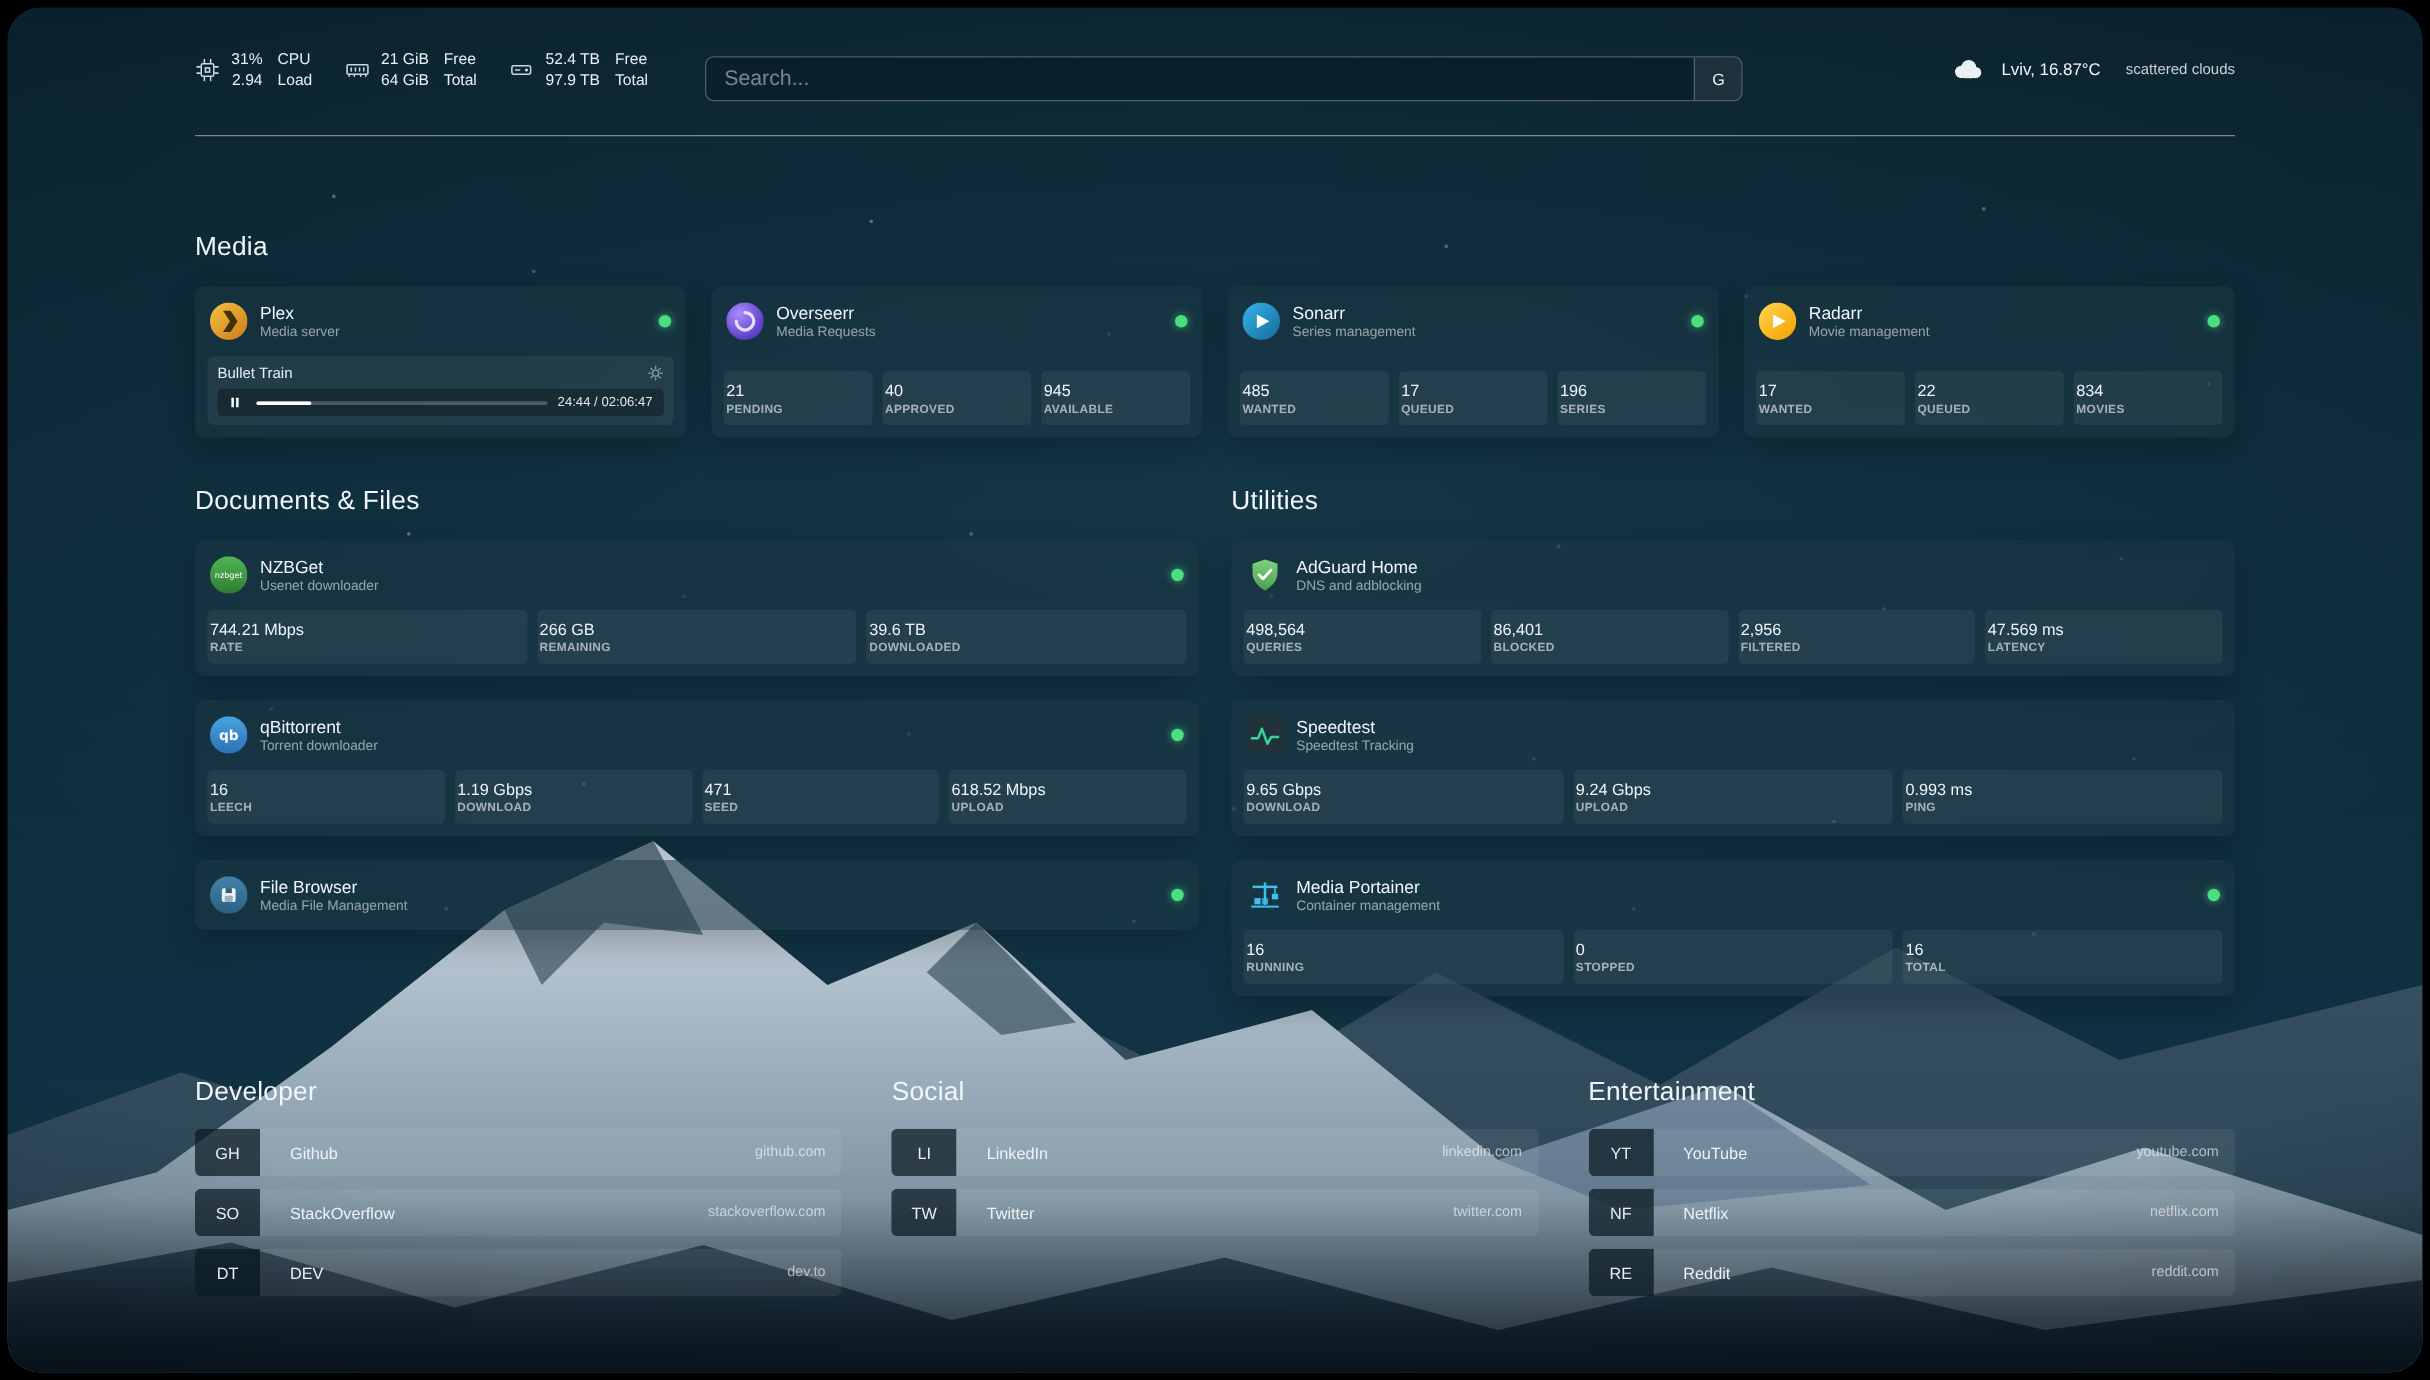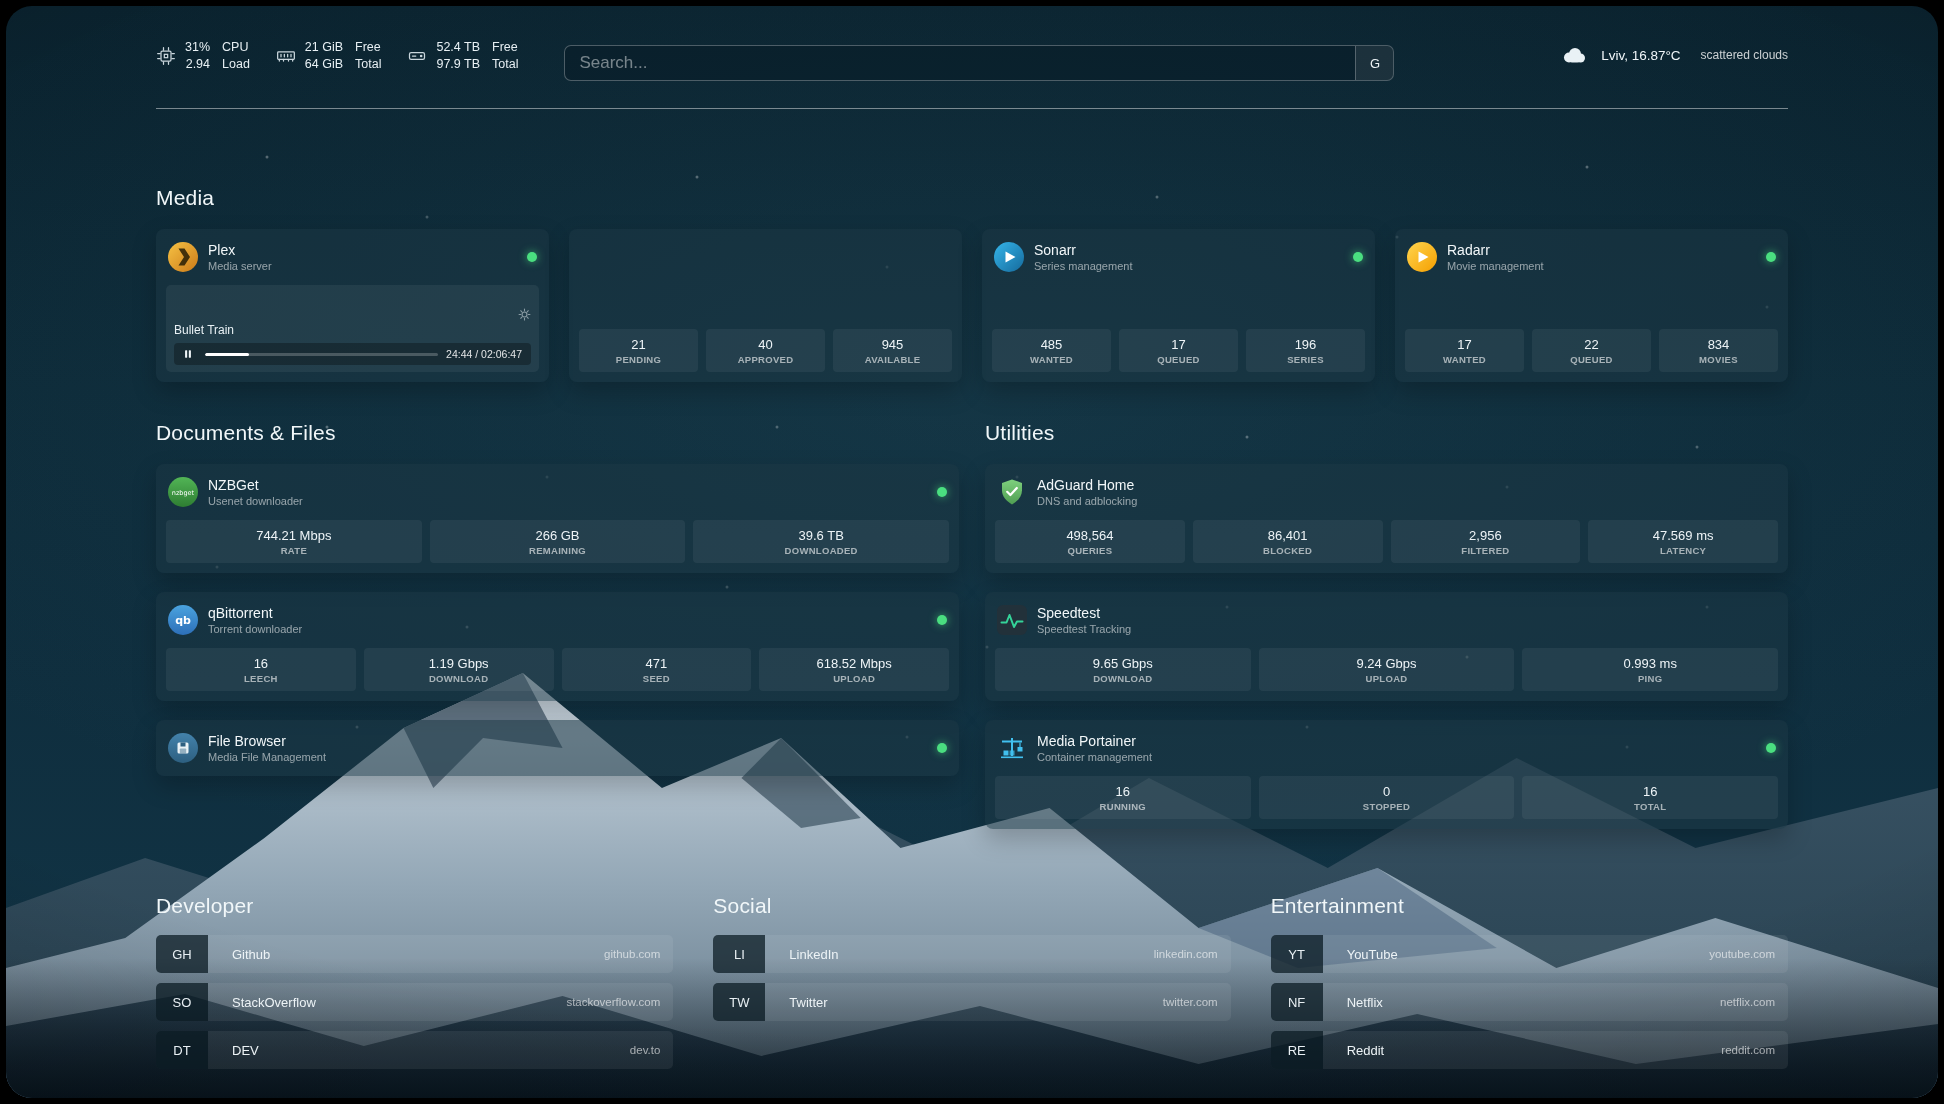--- a/index.html
+++ b/index.html
@@ -71,28 +71,28 @@
     display:flex; flex-direction:column; cursor:pointer; }
   .card-head { display:flex; align-items:center; gap:10px; padding:13px 12px; }
   .svc-icon { width:30px; height:30px; flex:0 0 auto; display:flex; }
   .svc-icon svg { display:block; }
   .svc-text { display:flex; flex-direction:column; }
   .svc-name { font-size:14px; font-weight:500; color:#f2f7f9; line-height:17px; }
   .svc-desc { font-size:11px; color:rgba(255,255,255,0.55); margin-top:1px; }
   .dot { width:10px; height:10px; border-radius:50%; background:#4ade80; margin-left:auto; box-shadow:0 0 8px rgba(74,222,128,0.7); flex:0 0 auto; }
 
   .stats { display:flex; gap:8px; padding:0 10px 10px; margin-top:auto; }
-  .stat { flex:1; background:rgba(255,255,255,0.06); border-radius:4px; text-align:center; padding:8px 2px 7px; }
+  .stat { flex:1; background:rgba(255,255,255,0.06); border-radius:4px; text-align:left; padding:8px 2px 7px; }
   .stat-value { font-size:13px; color:#eef4f7; line-height:15px; }
   .stat-label { font-size:9.5px; font-weight:bold; color:rgba(255,255,255,0.6); margin-top:2px; letter-spacing:0.3px; }
 
   
   .player { margin:0 10px 10px; margin-top:auto; background:rgba(255,255,255,0.06); border-radius:5px; padding:6px 8px 7px; }
   .player-top { display:flex; align-items:center; justify-content:space-between; }
-  .np-title { font-size:12px; color:#e9f1f5;margin-top:32px; }
+  .np-title { font-size:12px; color:#e9f1f5; }
   .gear-btn { display:flex; opacity:0.6; cursor:pointer; }
   .player-bottom { margin-top:6px; display:flex; align-items:center; gap:8px; background:rgba(0,0,0,0.30); border-radius:4px; padding:4px 9px 4px 5px; }
   .pause-btn { width:18px; height:14px; display:flex; align-items:center; justify-content:center; cursor:pointer; }
   .ptrack { flex:1; height:3px; border-radius:2px; background:rgba(255,255,255,0.22); overflow:hidden; }
   .pfill { height:100%; background:#ffffff; border-radius:2px; }
   .ptime { font-size:10.5px; color:rgba(255,255,255,0.88); white-space:nowrap; }
 
   .two-col { display:grid; grid-template-columns:1fr 1fr; gap:26px; margin-top:36px; }
   .col-stack { display:flex; flex-direction:column; gap:19px; margin-top:16px; }
 
@@ -286,20 +286,39 @@
               </span>
               <div class="ptrack">
                   <div class="pfill" style="width:19%"></div>
                 </div>
               <span class="ptime">24:44 / 02:06:47</span>
             </div>
           </div>
         </div>
 
         <div class="card">
+          <div class="card-head">
+            <span class="svc-icon">
+              <svg width="30" height="30" viewBox="0 0 30 30">
+                <defs>
+                    <radialGradient id="ovg" cx="0.35" cy="0.3" r="0.9">
+                  <stop offset="0" stop-color="#a78bfa"></stop>
+                      <stop offset="1" stop-color="#4526b8"></stop>
+                    </radialGradient>
+                  </defs>
+                <circle cx="15" cy="15" r="15" fill="url(#ovg)"></circle>
+                <path d="M15 8a7 7 0 1 1-7 7" stroke="#e6ddff" stroke-width="2.6" fill="none" stroke-linecap="round"></path>
+              </svg>
+            </span>
+            <div class="svc-text">
+              <div class="svc-name">Overseerr</div>
+              <div class="svc-desc">Media Requests</div>
+            </div>
+            <span class="dot"></span>
+          </div>
           <div class="stats">
             <div class="stat">
               <div class="stat-value">21</div>
               <div class="stat-label">PENDING</div>
             </div>
             <div class="stat">
               <div class="stat-value">40</div>
               <div class="stat-label">APPROVED</div>
             </div>
             <div class="stat">

